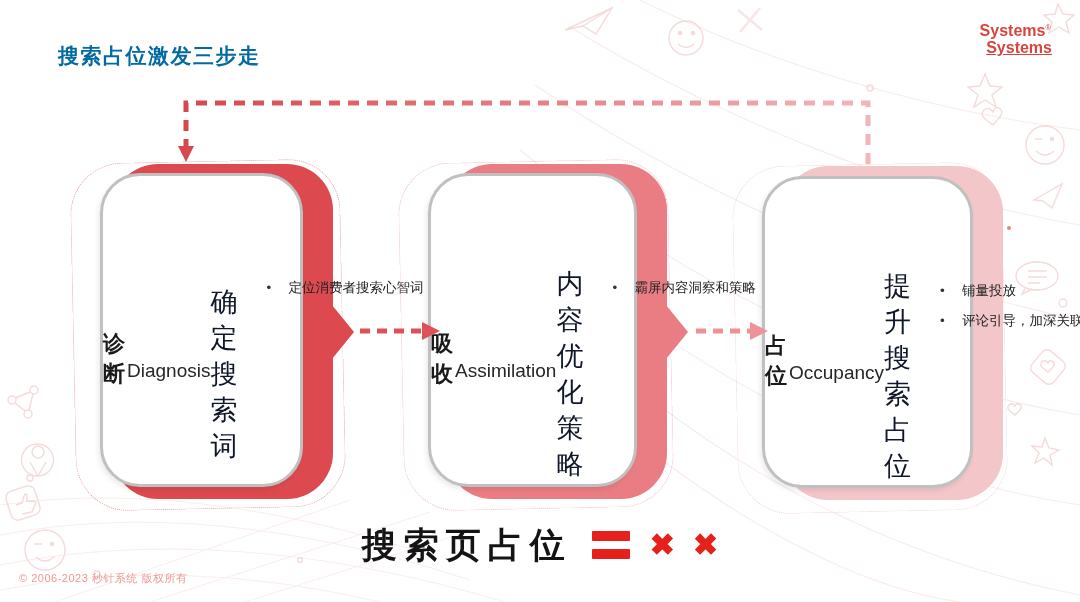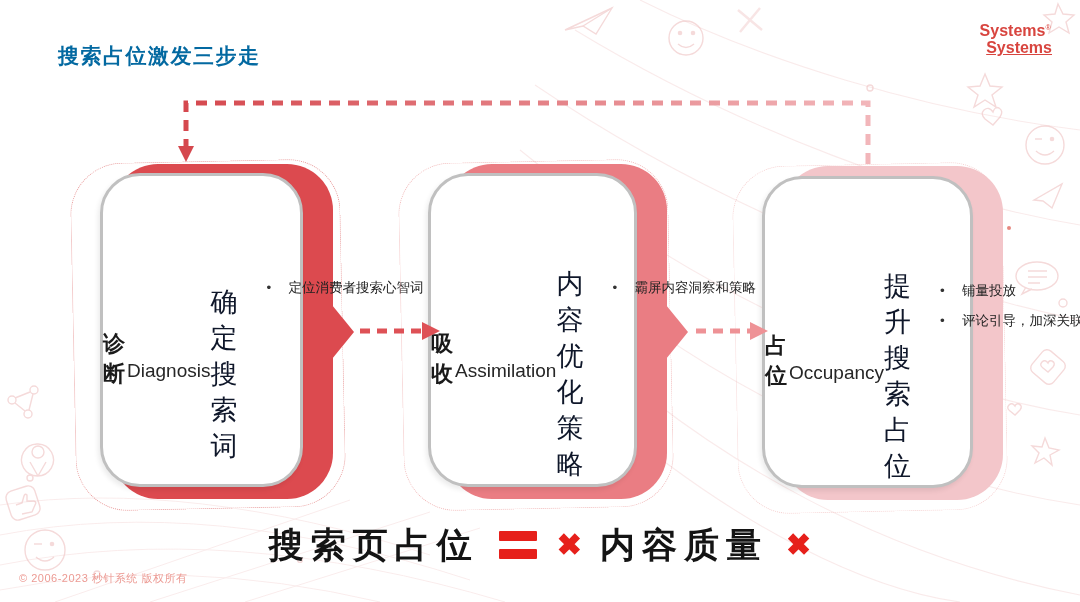--- a/index.html
+++ b/index.html
@@ -233,18 +233,17 @@
     </div>
   </div>
 
   <div class="formula">
     <span class="txt">搜索页占位</span>
     <span class="eq">
         <i></i>
         <i></i>
       </span>
     <span class="times">✖</span>
-    <span class="txt">内容质量</span>
     <span class="times">✖</span>
   </div>
 
   <div class="copyright">© 2006-2023 秒针系统 版权所有</div>
 </div>
 
 </body></html>

